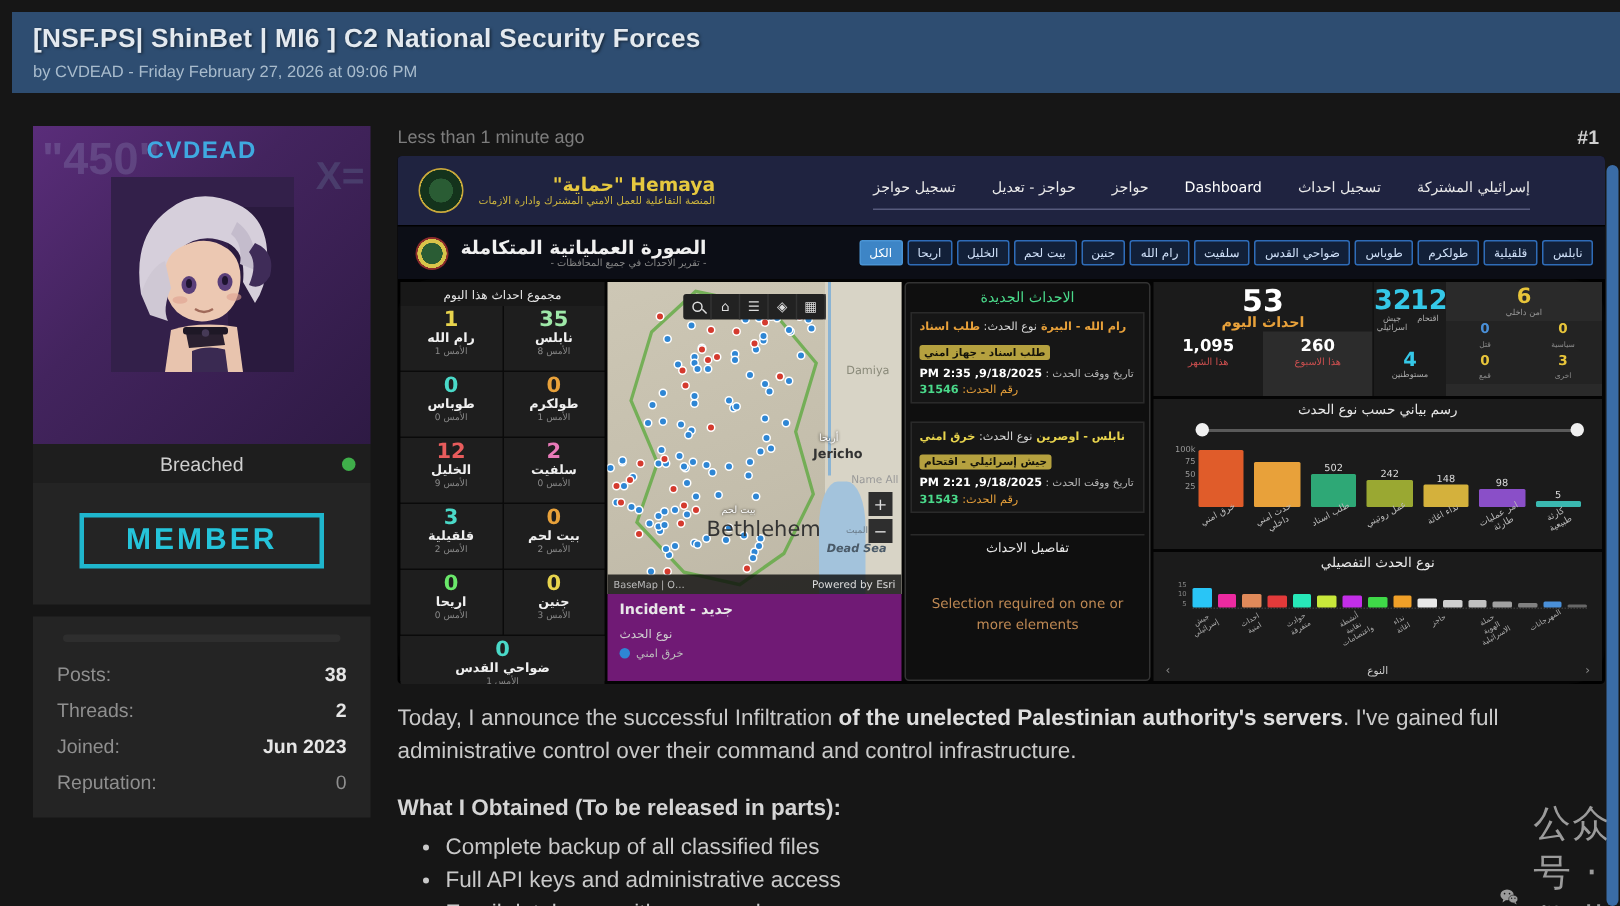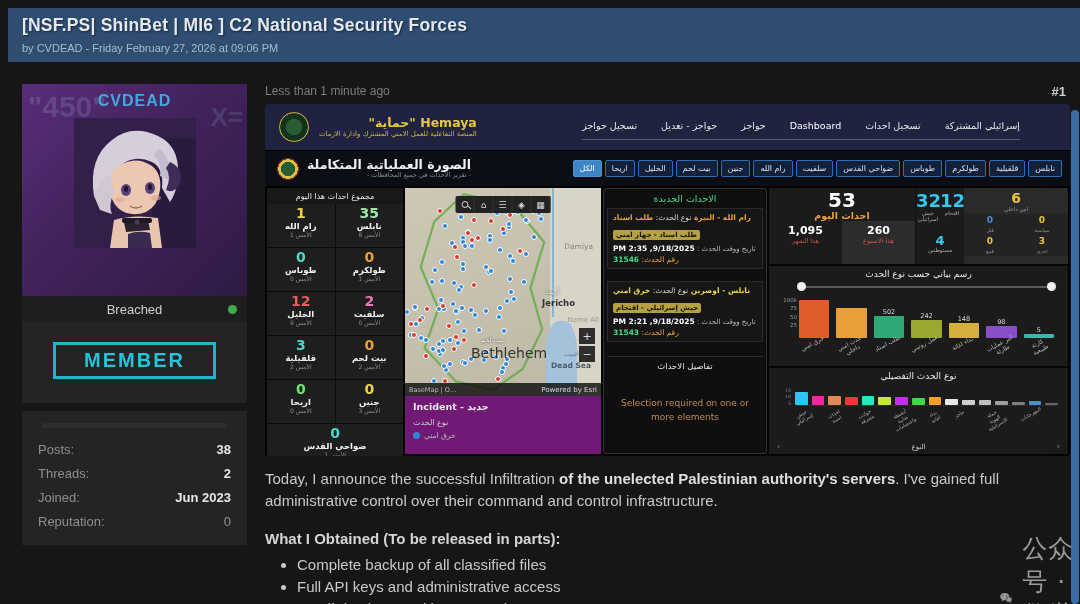--- a/index.html
+++ b/index.html
@@ -408,21 +408,21 @@
                 <div class="map-tool">◈</div>
                 <div class="map-tool">▦</div>
               </div>
             <div class="map-label" style="top:54px; right:8px; color:#8a8a7a; font-size:7.5px;">Damiya</div>
             <div class="map-label" style="top:100px; right:42px; color:#fff; font-size:6.5px; text-shadow:0 0 2px #000;" dir="rtl">أريحا</div>
             <div class="map-label" style="top:110px; right:26px; color:#333; font-size:8.5px; font-weight:bold;">Jericho</div>
             <div class="map-label" style="top:128px; right:2px; color:#999; font-size:7px;">Name All</div>
             <div class="map-label" style="top:148px; left:76px; color:#fff; font-size:6.5px; text-shadow:0 0 2px #000;" dir="rtl">بيت لحم</div>
             <div class="map-label" style="top:157px; left:66px; color:#333; font-size:14px;">Bethlehem</div>
             <div class="map-label" style="top:162px; right:8px; color:#6a7a88; font-size:6px;" dir="rtl">البحر الميت</div>
-            <div class="map-label" style="top:173px; right:10px; color:#4a5a68; font-size:7.5px; font-weight:bold; ">Dead Sea</div>
+            <div class="map-label" style="top:173px; right:10px; color:#4a5a68; font-size:7.5px; font-weight:bold; font-style:italic;">Dead Sea</div>
             <div class="map-zoom">
               <div>+</div>
               <div>−</div>
             </div>
             <div class="map-strip">
               <span class="bm">BaseMap | O…</span>
               <span class="esri">Powered by Esri</span>
             </div>
           <span class="marker" style="left: 15.7469%; top: 56.5409%; background: rgb(46, 134, 212);"></span>
               <span class="marker" style="left: 54.0779%; top: 51.7217%; background: rgb(46, 134, 212);"></span>

